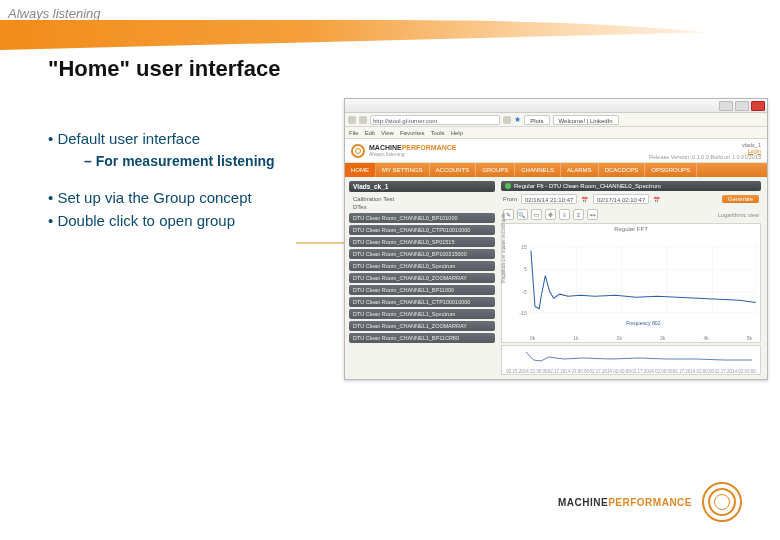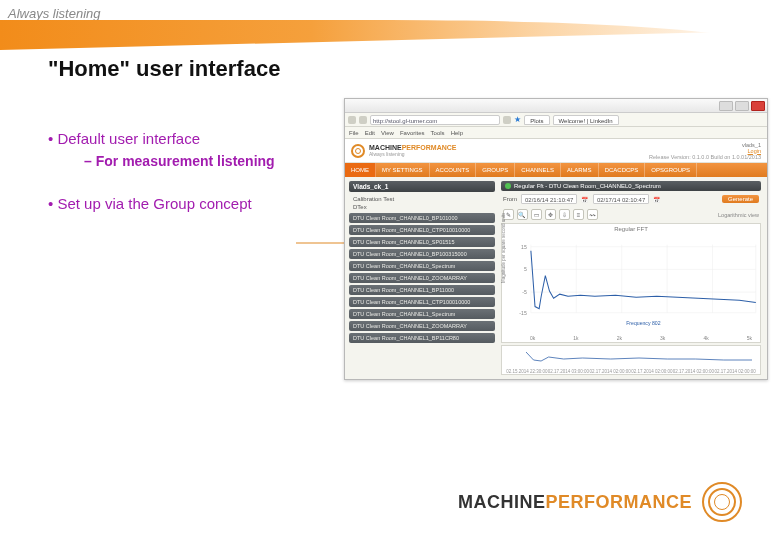--- a/index.html
+++ b/index.html
@@ -24,21 +24,21 @@
     border-top-right-radius: 50% 100%;
     border-bottom-right-radius: 0;
     clip-path: polygon(0 0, 100% 0, 100% 35%, 0 100%);
   }
   .slide-title {
     position: absolute; top: 56px; left: 48px;
     font-size: 22px; font-weight: bold; color: #111;
   }
   .content {
     position: absolute; top: 130px; left: 48px; width: 300px;
-    font-size: 15px; color: #a21caf;
+    font-size: 15px; color: #0c4a6e;
   }
   .content ul { list-style: none; }
   .content .b1 { margin-bottom: 6px; }
   .content .b1::before { content: "• "; }
   .content .sub { margin-left: 36px; font-weight: bold; font-size: 14px; }
   .content .sub::before { content: "– "; }
   .arrow-line {
     position: absolute; top: 234px; left: 296px; width: 110px; height: 6px;
   }
   .arrow-line svg { width: 110px; height: 10px; }
@@ -142,38 +142,39 @@
     position: absolute; bottom: 18px; right: 38px;
     display: flex; align-items: center; gap: 10px;
   }
   .footer-mark {
     width: 40px; height: 40px; position: relative;
   }
   .footer-mark .ring { position: absolute; border-radius: 50%; border: 2.5px solid #e08a27; }
   .footer-mark .r1 { inset: 0; }
   .footer-mark .r2 { inset: 6px; border-width: 2px; }
   .footer-mark .r3 { inset: 12px; border-width: 1.5px; }
-  .footer-text { font-size: 18px; font-weight: bold; letter-spacing: 0.5px; color: #333; }
+  .footer-text { font-size: 10px; font-weight: bold; letter-spacing: 0.5px; color: #333; }
   .footer-text .orange { color: #e08a27; }
 </style>
 </head>
 <body>
 
 <div class="top-bar">
   <div class="always-listening">Always listening</div>
 </div>
 <div class="orange-sweep"></div>
 
 <h1 class="slide-title">"Home" user interface</h1>
 
 <div class="content">
   <ul>
     <li class="b1">Default user interface</li>
     <li class="sub">For measurement listening</li>
-    <li class="b1" style="margin-top:26px">Set up via the Group concept</li>
+    <li class="b1" style="margin-top:20px">Set up via the Group concept</li>
+    <li class="b1">Double click to open group</li>
   </ul>
 </div>
 
 <div class="arrow-line">
   <svg viewBox="0 0 110 10">
       <line x1="0" y1="5" x2="100" y2="5" stroke="#e08a27" stroke-width="1.2"></line>
       <polygon points="100,2 108,5 100,8" fill="#e08a27"></polygon>
     </svg>
 </div>
 

